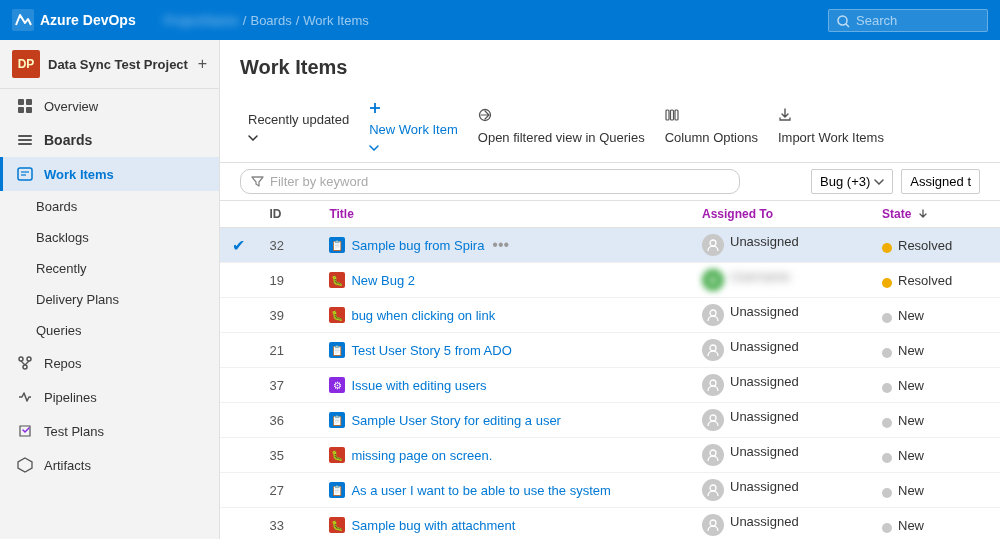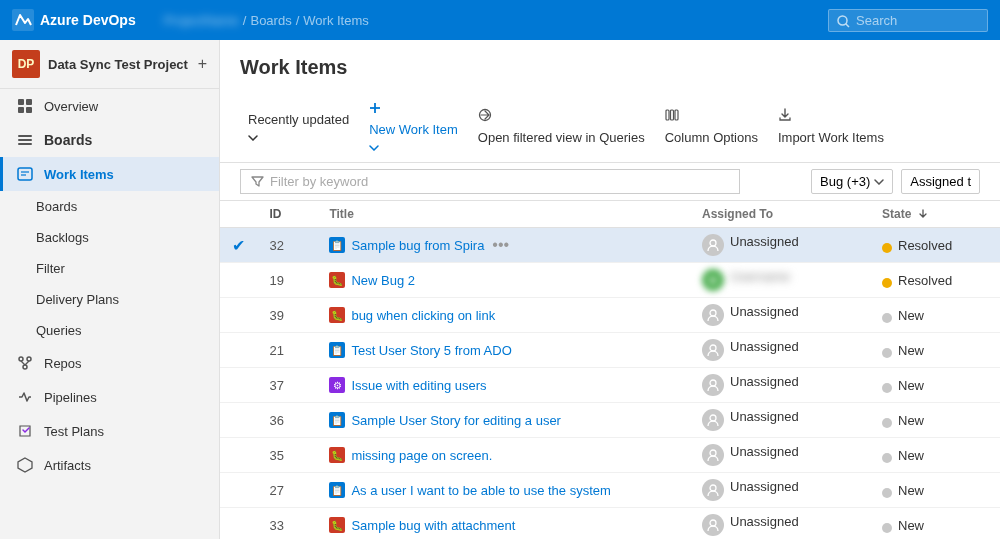--- a/index.html
+++ b/index.html
@@ -54,30 +54,30 @@
     .toolbar { display: flex; align-items: center; gap: 4px; padding: 6px 20px; border-bottom: 1px solid #e0e0e0; flex-wrap: nowrap; overflow: hidden; }
     .toolbar-btn {
       display: flex; align-items: flex-start; gap: 8px; padding: 5px 8px;
       border: none; background: none; cursor: pointer; font-size: 13px; color: #333;
       border-radius: 2px; white-space: nowrap; flex-direction: column;
     }
     .toolbar-btn.primary { color: #0078d4; }
 
     
     .filter-bar { display: flex; align-items: center; padding: 6px 20px; border-bottom: 1px solid #e0e0e0; gap: 8px; }
-    .filter-input { display: flex; align-items: center; gap: 6px; border: 1px solid #ccc; border-radius: 0; padding: 4px 10px; flex: 1; max-width: 500px; color: #888; font-size: 13px; }
+    .filter-input { display: flex; align-items: center; gap: 6px; border: 1px solid #ccc; border-radius: 10px; padding: 4px 10px; flex: 1; max-width: 500px; color: #888; font-size: 13px; }
     .filter-right { margin-left: auto; display: flex; align-items: center; gap: 8px; }
     .filter-badge { display: flex; align-items: center; gap: 4px; padding: 4px 8px; border: 1px solid #ccc; border-radius: 2px; font-size: 13px; cursor: pointer; }
 
     
     .table-container { flex: 1; overflow-y: auto; }
     table { width: 100%; border-collapse: collapse; }
     thead th {
       padding: 6px 12px; text-align: left; font-weight: 600; font-size: 12px;
-      color: #737373; border-bottom: 1px solid #e0e0e0; background: #fff;
+      color: #a21caf; border-bottom: 1px solid #e0e0e0; background: #fff;
       position: sticky; top: 0; z-index: 1;
     }
     tbody tr { border-bottom: 1px solid #f0f0f0; }
     tbody tr.selected { background: #dfe9f5; }
     tbody td { padding: 6px 12px; font-size: 13px; color: #333; vertical-align: middle; }
 
     .work-item-icon { display: inline-flex; align-items: center; justify-content: center; width: 16px; height: 16px; border-radius: 2px; font-size: 11px; margin-right: 6px; flex-shrink: 0; }
     .icon-bug { background: #cc3a25; color: #fff; font-size: 10px; }
     .icon-story { background: #0078d4; color: #fff; font-size: 10px; }
     .icon-issue { background: #8a2be2; color: #fff; font-size: 10px; }
@@ -183,21 +183,21 @@
 
     <div class="sidebar-item sidebar-sub-item">
       <span>Boards</span>
     </div>
 
     <div class="sidebar-item sidebar-sub-item">
       <span>Backlogs</span>
     </div>
 
     <div class="sidebar-item sidebar-sub-item">
-      <span>Filter</span>
+      <span>Recently</span>
     </div>
 
     <div class="sidebar-item sidebar-sub-item">
       <span>Delivery Plans</span>
     </div>
 
     <div class="sidebar-item sidebar-sub-item">
       <span>Queries</span>
     </div>
 

